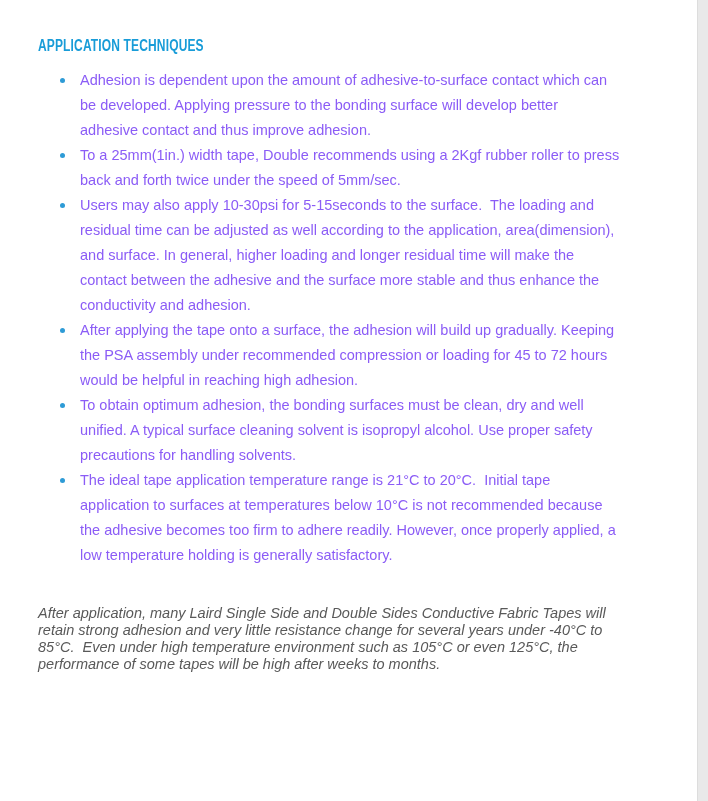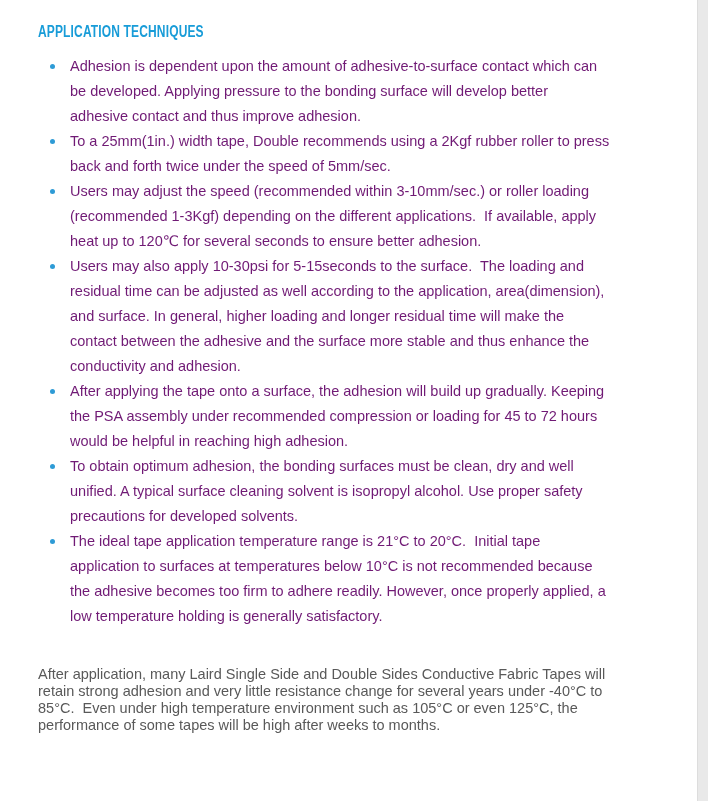--- a/index.html
+++ b/index.html
@@ -21,42 +21,42 @@
     top: 0;
     right: 0;
     width: 11px;
     height: 801px;
     background: #e9e9e9;
     border-left: 1px solid #dddddd;
   }
   .content {
     position: absolute;
     left: 38px;
-    top: 23px;
+    top: 37px;
     width: 600px;
   }
   .section-heading {
     color: #189cd8;
     font-weight: 700;
     font-size: 16px;
     line-height: 17px;
     white-space: nowrap;
   }
   .section-heading .condensed {
     display: inline-block;
     transform: scaleX(0.75);
     transform-origin: 0 50%;
     letter-spacing: 0.2px;
   }
   .bullet-list {
     list-style: none;
     margin-top: 14px;
-    margin-left: 32px;
+    margin-left: 42px;
     width: 540px;
-    color: #701a75;
+    color: #8b5cf6;
     font-size: 14.5px;
     line-height: 25px;
   }
   .bullet-item { position: relative; }
   .bullet-marker {
     position: absolute;
     left: -20px;
     top: 10px;
     width: 5px;
     height: 5px;
@@ -68,20 +68,21 @@
     white-space: pre-wrap;
   }
   .section-operation { margin-top: 37px; }
   .body-paragraph {
     margin-top: 14px;
     width: 592px;
     color: #595959;
     font-size: 14.5px;
     line-height: 17px;
     white-space: pre-wrap;
+    font-style: italic;
   }
 </style>
 </head>
 <body>
 
 <div class="page">
 
   <div class="content">
 
     <section>
@@ -93,33 +94,29 @@
         <li class="bullet-item">
           <span class="bullet-marker"></span>
           <span class="bullet-text">Adhesion is dependent upon the amount of adhesive-to-surface contact which can be developed. Applying pressure to the bonding surface will develop better adhesive contact and thus improve adhesion.</span>
         </li>
         <li class="bullet-item">
           <span class="bullet-marker"></span>
           <span class="bullet-text">To a 25mm(1in.) width tape, Double recommends using a 2Kgf rubber roller to press back and forth twice under the speed of 5mm/sec.</span>
         </li>
         <li class="bullet-item">
           <span class="bullet-marker"></span>
-          <span class="bullet-text">Users may adjust the speed (recommended within 3-10mm/sec.) or roller loading (recommended 1-3Kgf) depending on the different applications.  If available, apply heat up to 120℃ for several seconds to ensure better adhesion.</span>
-        </li>
-        <li class="bullet-item">
-          <span class="bullet-marker"></span>
           <span class="bullet-text">Users may also apply 10-30psi for 5-15seconds to the surface.  The loading and residual time can be adjusted as well according to the application, area(dimension), and surface. In general, higher loading and longer residual time will make the contact between the adhesive and the surface more stable and thus enhance the conductivity and adhesion.</span>
         </li>
         <li class="bullet-item">
           <span class="bullet-marker"></span>
           <span class="bullet-text">After applying the tape onto a surface, the adhesion will build up gradually. Keeping the PSA assembly under recommended compression or loading for 45 to 72 hours would be helpful in reaching high adhesion.</span>
         </li>
         <li class="bullet-item">
           <span class="bullet-marker"></span>
-          <span class="bullet-text">To obtain optimum adhesion, the bonding surfaces must be clean, dry and well unified. A typical surface cleaning solvent is isopropyl alcohol. Use proper safety precautions for developed solvents.</span>
+          <span class="bullet-text">To obtain optimum adhesion, the bonding surfaces must be clean, dry and well unified. A typical surface cleaning solvent is isopropyl alcohol. Use proper safety precautions for handling solvents.</span>
         </li>
         <li class="bullet-item">
           <span class="bullet-marker"></span>
           <span class="bullet-text">The ideal tape application temperature range is 21°C to 20°C.  Initial tape application to surfaces at temperatures below 10°C is not recommended because the adhesive becomes too firm to adhere readily. However, once properly applied, a low temperature holding is generally satisfactory.</span>
         </li>
       </ul>
     </section>
 
     <section class="section-operation">
       <p class="body-paragraph">After application, many Laird Single Side and Double Sides Conductive Fabric Tapes will retain strong adhesion and very little resistance change for several years under -40°C to 85°C.  Even under high temperature environment such as 105°C or even 125°C, the performance of some tapes will be high after weeks to months.</p>

